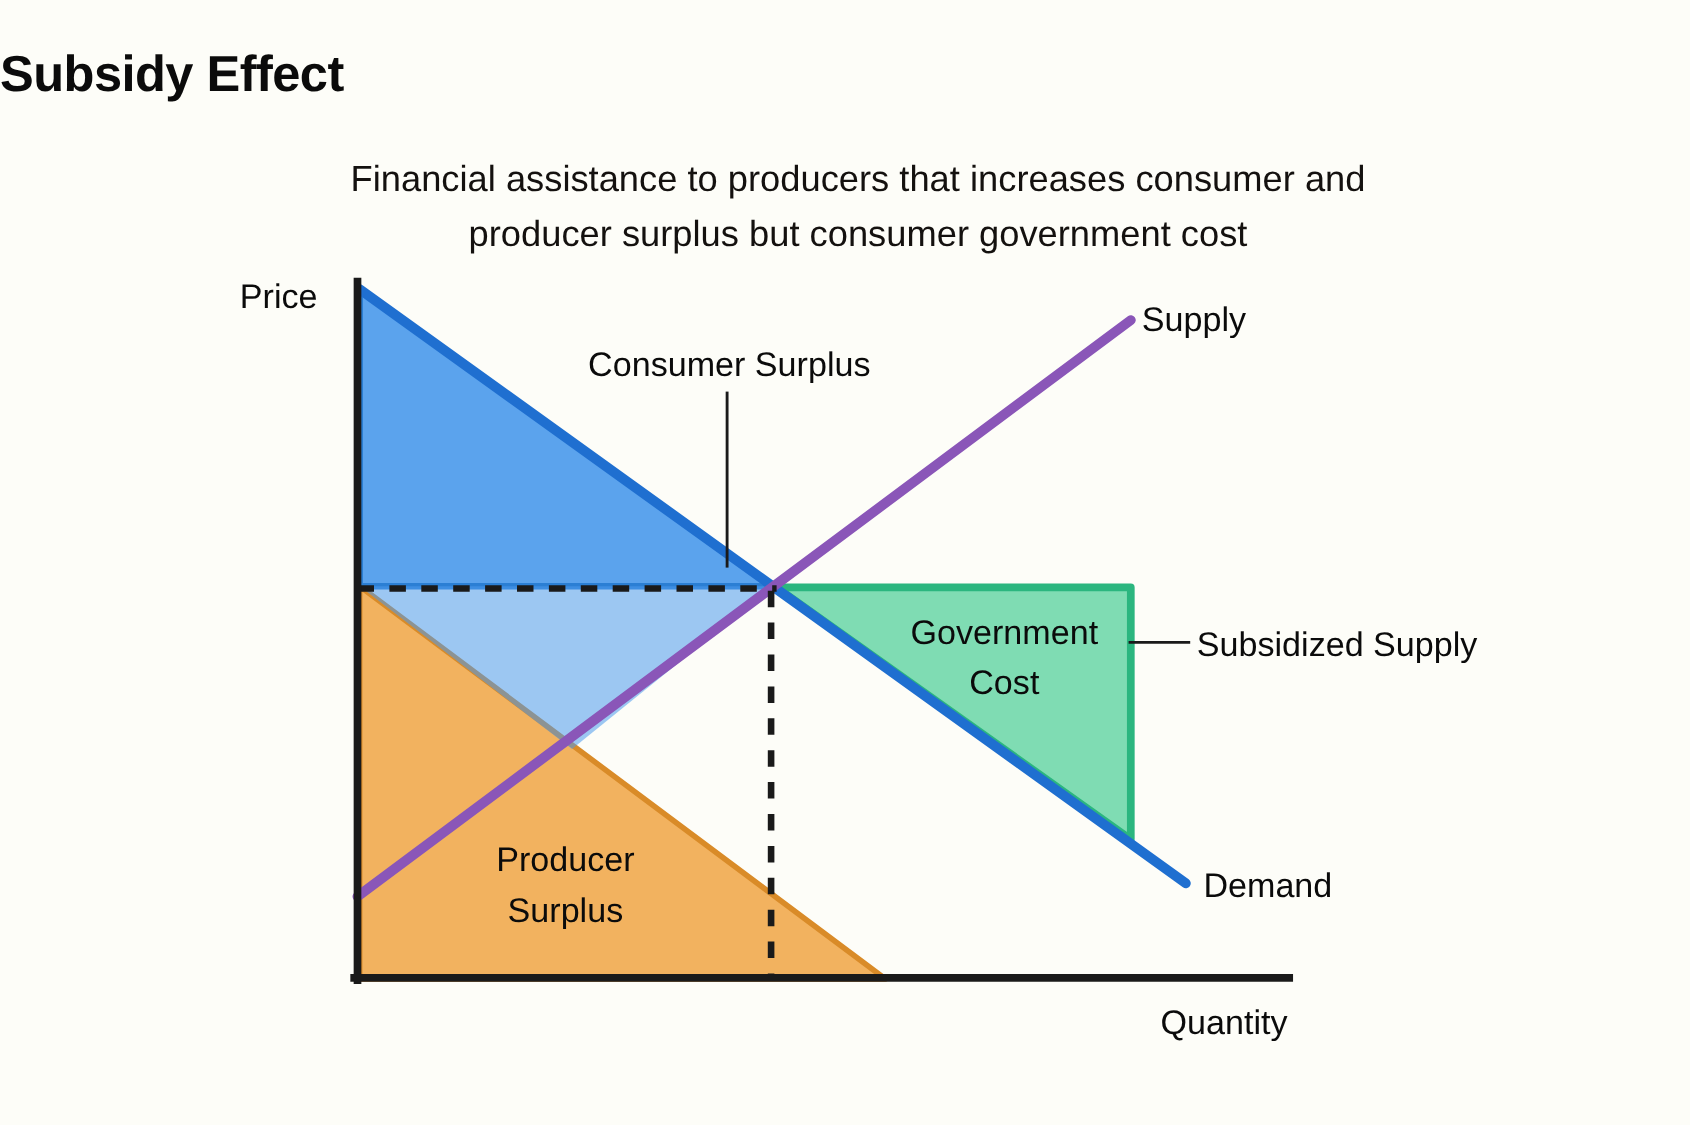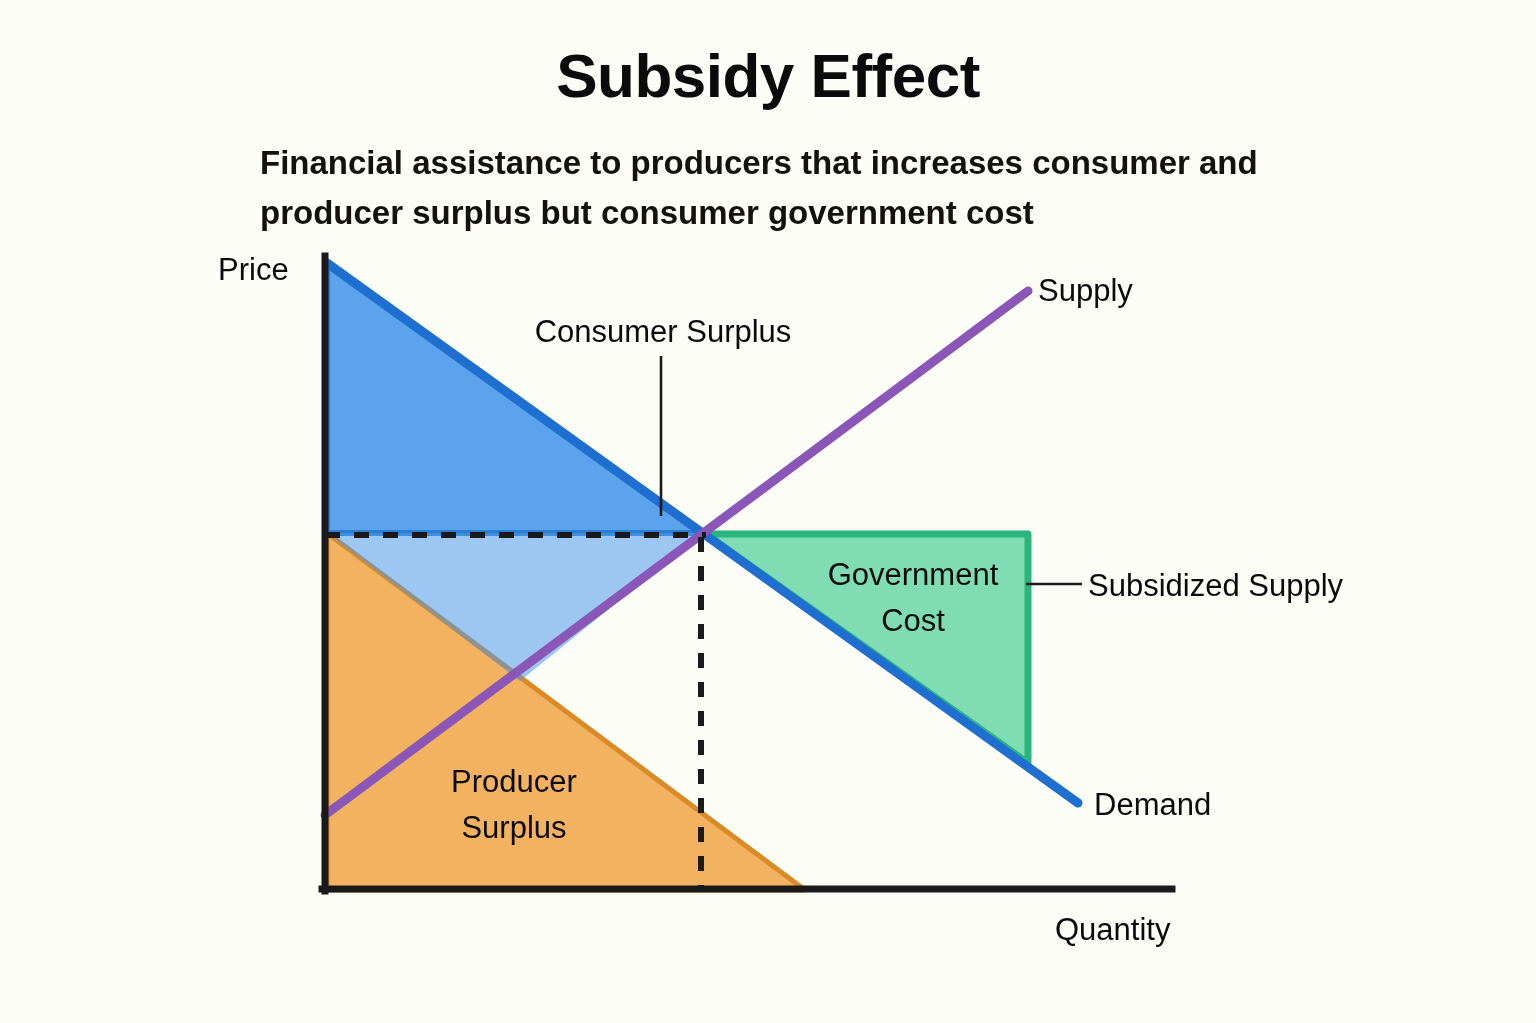--- a/index.html
+++ b/index.html
@@ -19,34 +19,35 @@
     position: relative;
     width: 1536px;
     height: 1023px;
     background: #fdfdf8;
   }
   .title {
     position: absolute;
     left: 0;
     top: 44px;
     width: 1536px;
-    text-align: center;
-    font-size: 62px;
+    text-align: left;
+    font-size: 46px;
     font-weight: 700;
     letter-spacing: -0.5px;
     color: #0b0b0b;
     line-height: 1.02;
   }
   .subtitle {
     position: absolute;
-    left: 260px;
+    left: 280px;
     top: 138px;
     width: 1000px;
+    text-align: center;
     font-size: 33px;
-    font-weight: 700;
+    font-weight: 400;
     color: #14110f;
     line-height: 1.52;
   }
   svg.figure {
     position: absolute;
     left: 0;
     top: 0;
     width: 1536px;
     height: 1023px;
     display: block;

